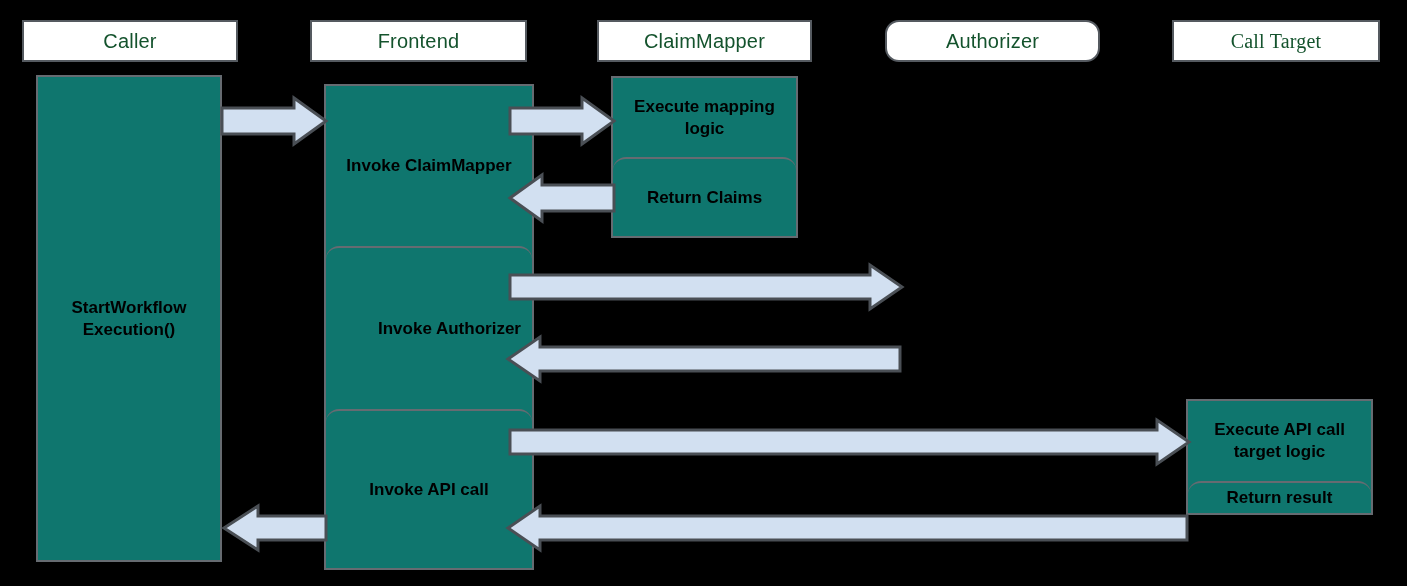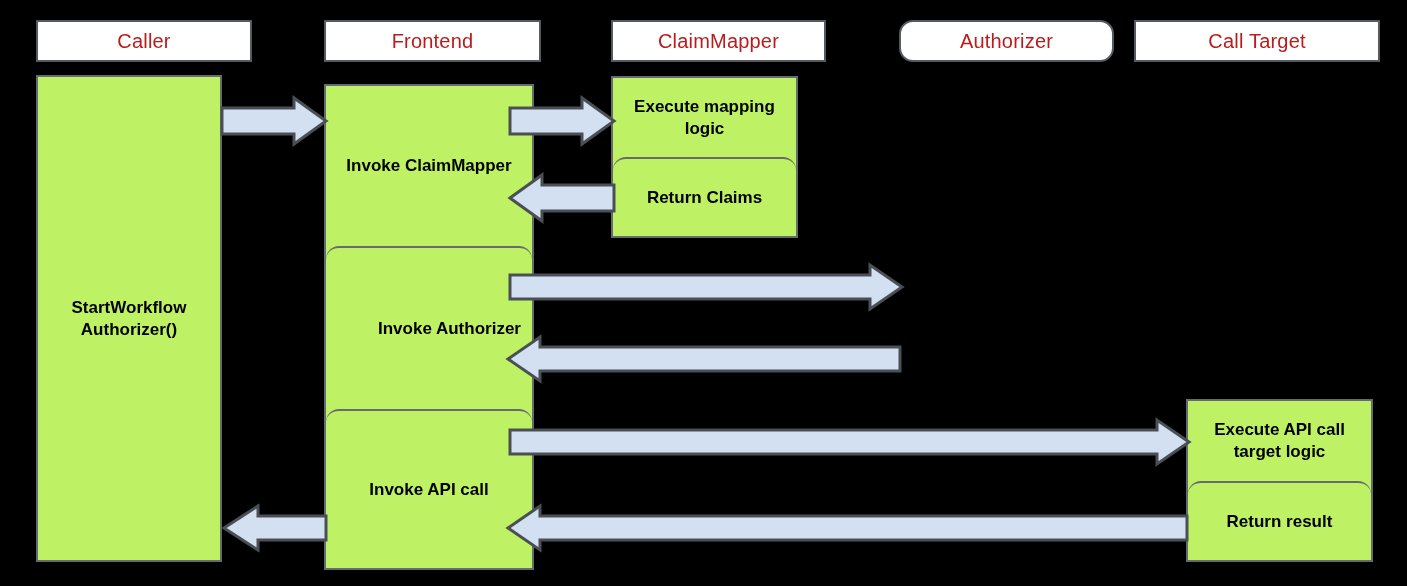--- a/index.html
+++ b/index.html
@@ -20,32 +20,31 @@
 
   
   .participant-header {
     position: absolute;
     background: #ffffff;
     border: 2px solid #555a60;
     box-sizing: border-box;
     display: flex;
     align-items: center;
     justify-content: center;
-    color: #b91c1c;
+    color: #14532d;
     font-size: 20px;
     font-weight: 400;
     letter-spacing: 0.2px;
     font-family: "Liberation Sans", sans-serif;
-    margin-left: 14px;
   }
 
   
   .activation {
     position: absolute;
-    background: #bef264;
+    background: #0f766e;
     border: 2px solid #666b71;
     box-sizing: border-box;
     display: flex;
     flex-direction: column;
   }
   .activation-cell {
     flex: 1 1 auto;
     display: flex;
     align-items: center;
     justify-content: center;
@@ -89,41 +88,41 @@
   </div>
 
   <div class="participant-header" style="left:597px; top:20px; width:215px; height:42px;">
     <span>ClaimMapper</span>
   </div>
 
   <div class="participant-header" style="left:885px; top:20px; width:215px; height:42px;border-radius:14px;">
     <span>Authorizer</span>
   </div>
 
-  <div class="participant-header" style="left:1120px; top:20px; width:246px; height:42px;">
+  <div class="participant-header" style="left:1172px; top:20px; width:208px; height:42px;font-family:Liberation Serif, serif;">
     <span>Call Target</span>
   </div>
 
   <div class="activation" style="left:36px; top:75px; width:186px; height:487px;">
-    <div class="activation-cell">StartWorkflow Authorizer()</div>
+    <div class="activation-cell">StartWorkflow Execution()</div>
   </div>
 
   <div class="activation" style="left:324px; top:84px; width:210px; height:486px;">
     <div class="activation-cell" style="height:160px; flex:0 0 160px;">Invoke ClaimMapper</div>
     <div class="activation-cell" style="height:163px; flex:0 0 163px;padding-left:47px;">Invoke Authorizer</div>
     <div class="activation-cell">Invoke API call</div>
   </div>
 
   <div class="activation" style="left:611px; top:76px; width:187px; height:162px;">
     <div class="activation-cell" style="height:79px; flex:0 0 79px;">Execute mapping logic</div>
     <div class="activation-cell">Return Claims</div>
   </div>
 
 
-  <div class="activation" style="left:1186px; top:399px; width:187px; height:163px;">
+  <div class="activation" style="left:1186px; top:399px; width:187px; height:116px;">
     <div class="activation-cell" style="height:80px; flex:0 0 80px;">Execute API call target logic</div>
     <div class="activation-cell">Return result</div>
   </div>
 
   <svg class="message-arrow" style="left:220px; top:96px;" width="108" height="50" viewBox="0 0 108 50">
     <polygon points="2,12 74,12 74,2 106,25 74,48 74,38 2,38"></polygon>
   </svg>
 
   <svg class="message-arrow" style="left:508px; top:96px;" width="108" height="50" viewBox="0 0 108 50">
     <polygon points="2,12 74,12 74,2 106,25 74,48 74,38 2,38"></polygon>

